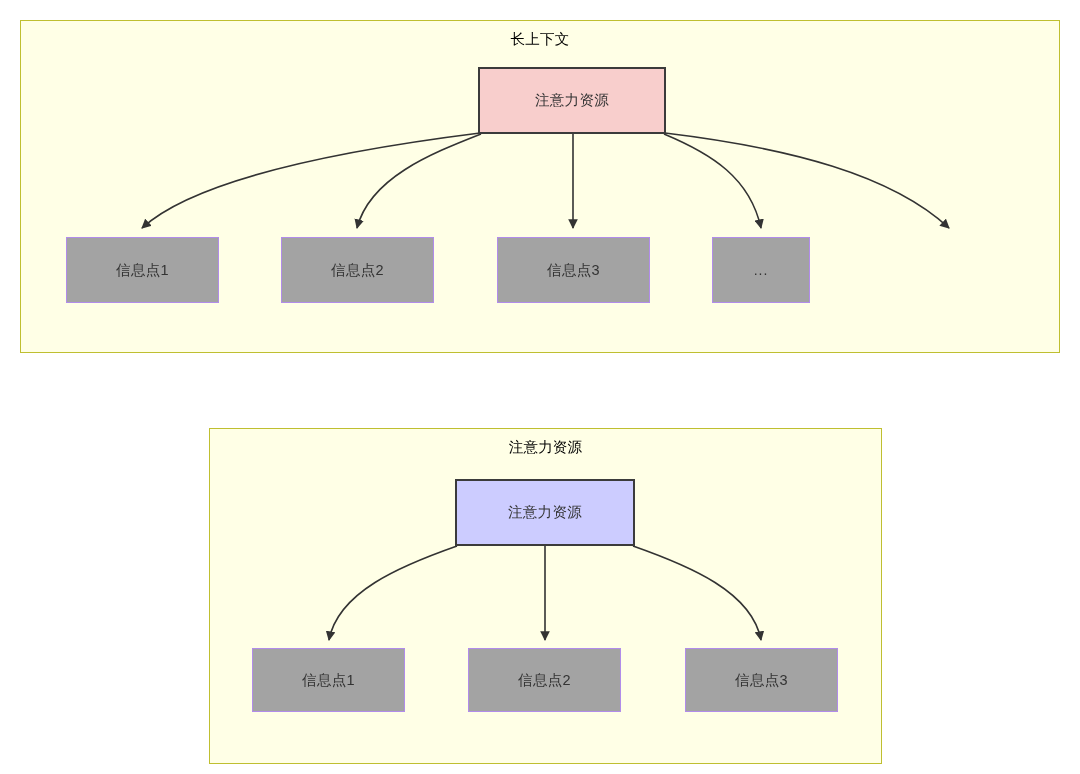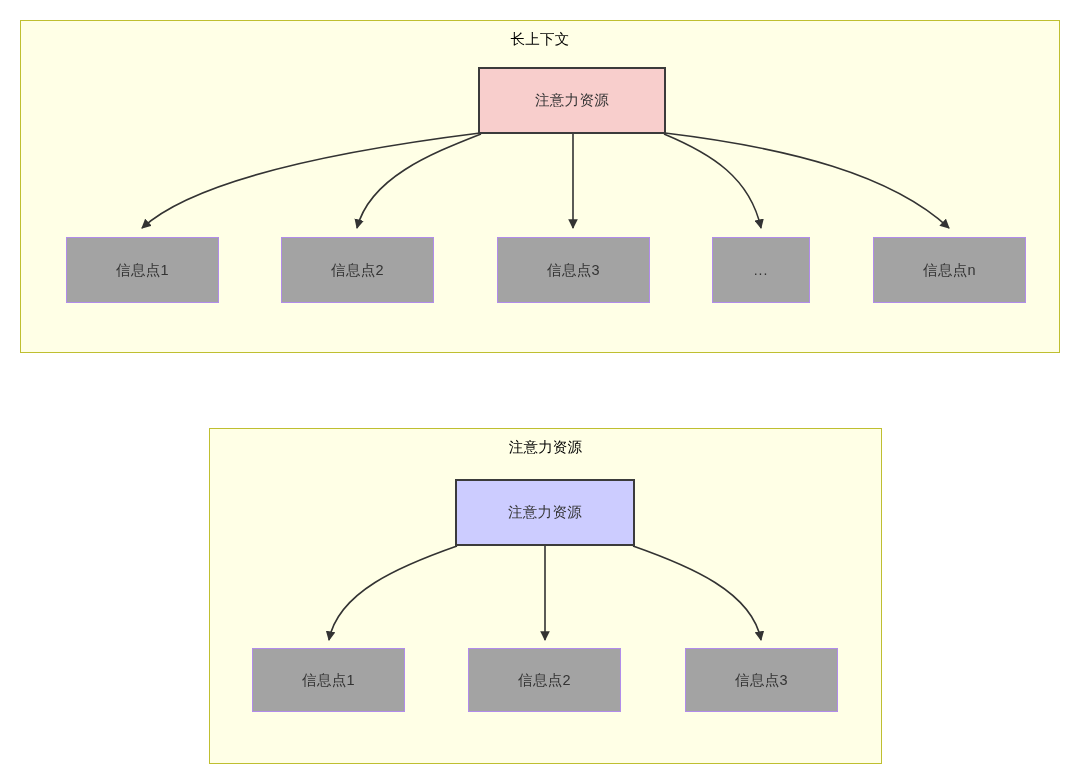--- a/index.html
+++ b/index.html
@@ -129,23 +129,20 @@
   </div>
 
   <div class="node node-info" style="left:497px; top:237px; width:153px; height:66px;">
     <span>信息点3</span>
   </div>
 
   <div class="node node-info" style="left:712px; top:237px; width:98px; height:66px;">
     <span class="ellipsis-label">...</span>
   </div>
 
-  <div class="node node-info" style="left:873px; top:237px; width:153px; height:66px;">
-    <span>信息点n</span>
-  </div>
 
   <div class="node node-attention-short" style="left:455px; top:479px; width:180px; height:67px;">
     <span>注意力资源</span>
   </div>
 
   <div class="node node-info" style="left:252px; top:648px; width:153px; height:64px;">
     <span>信息点1</span>
   </div>
 
   <div class="node node-info" style="left:468px; top:648px; width:153px; height:64px;">

